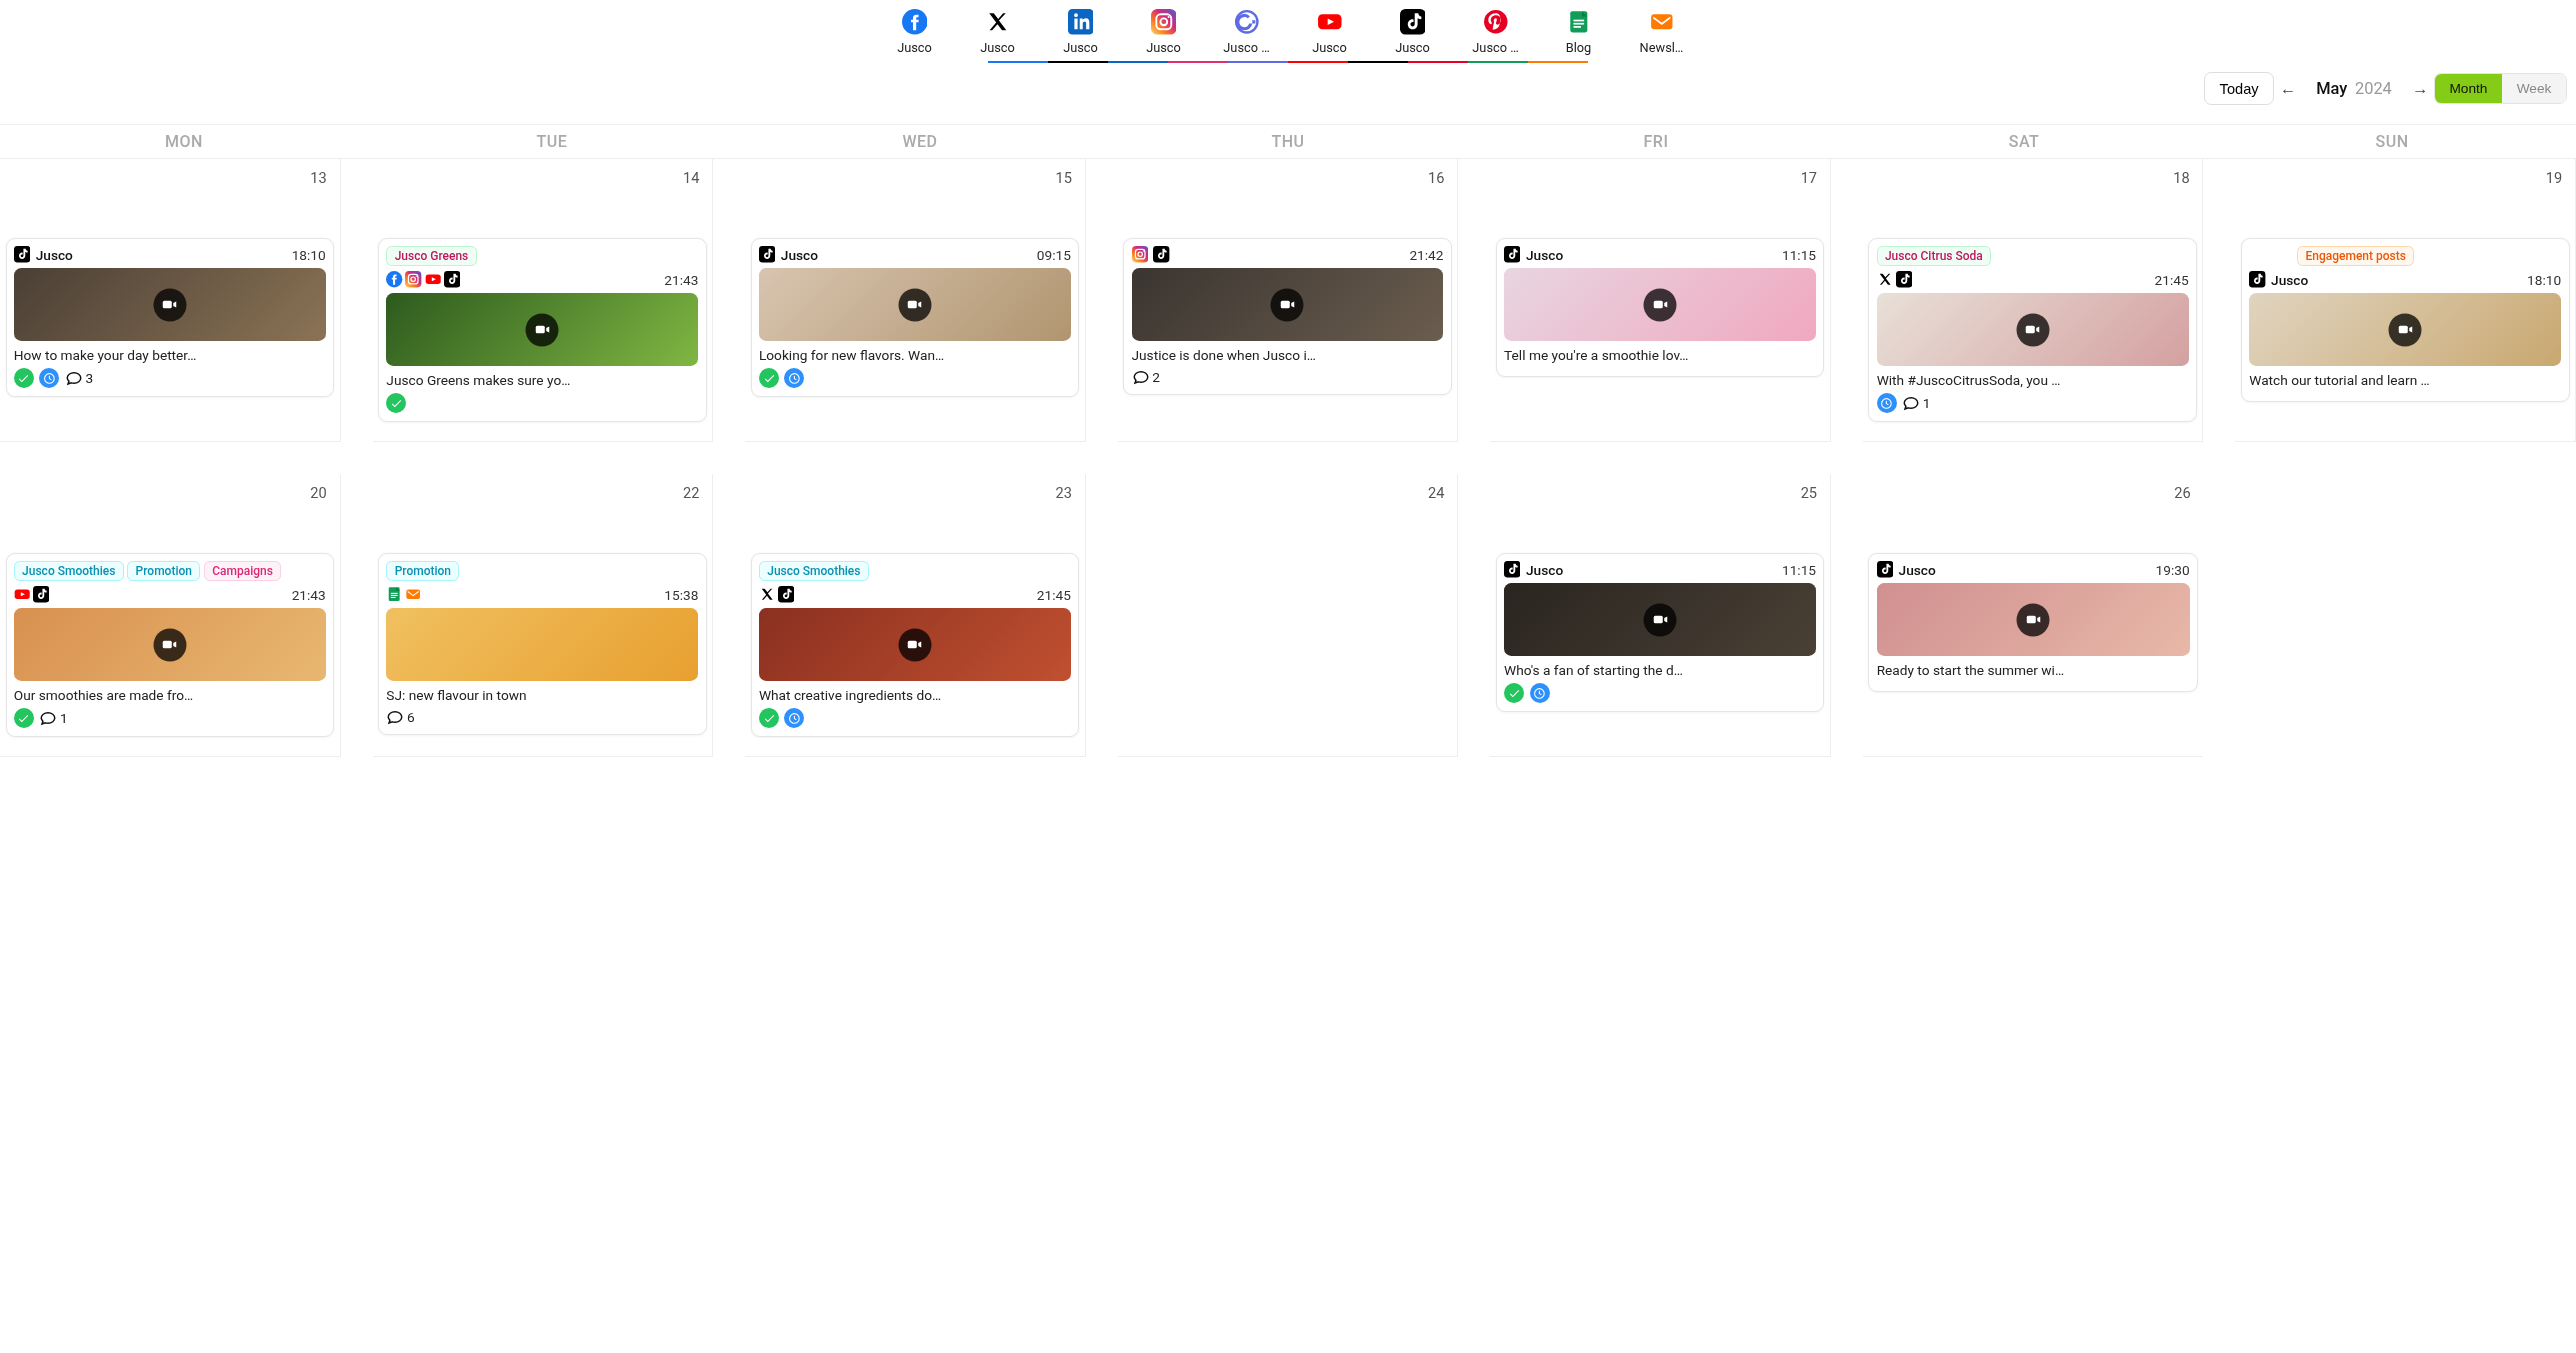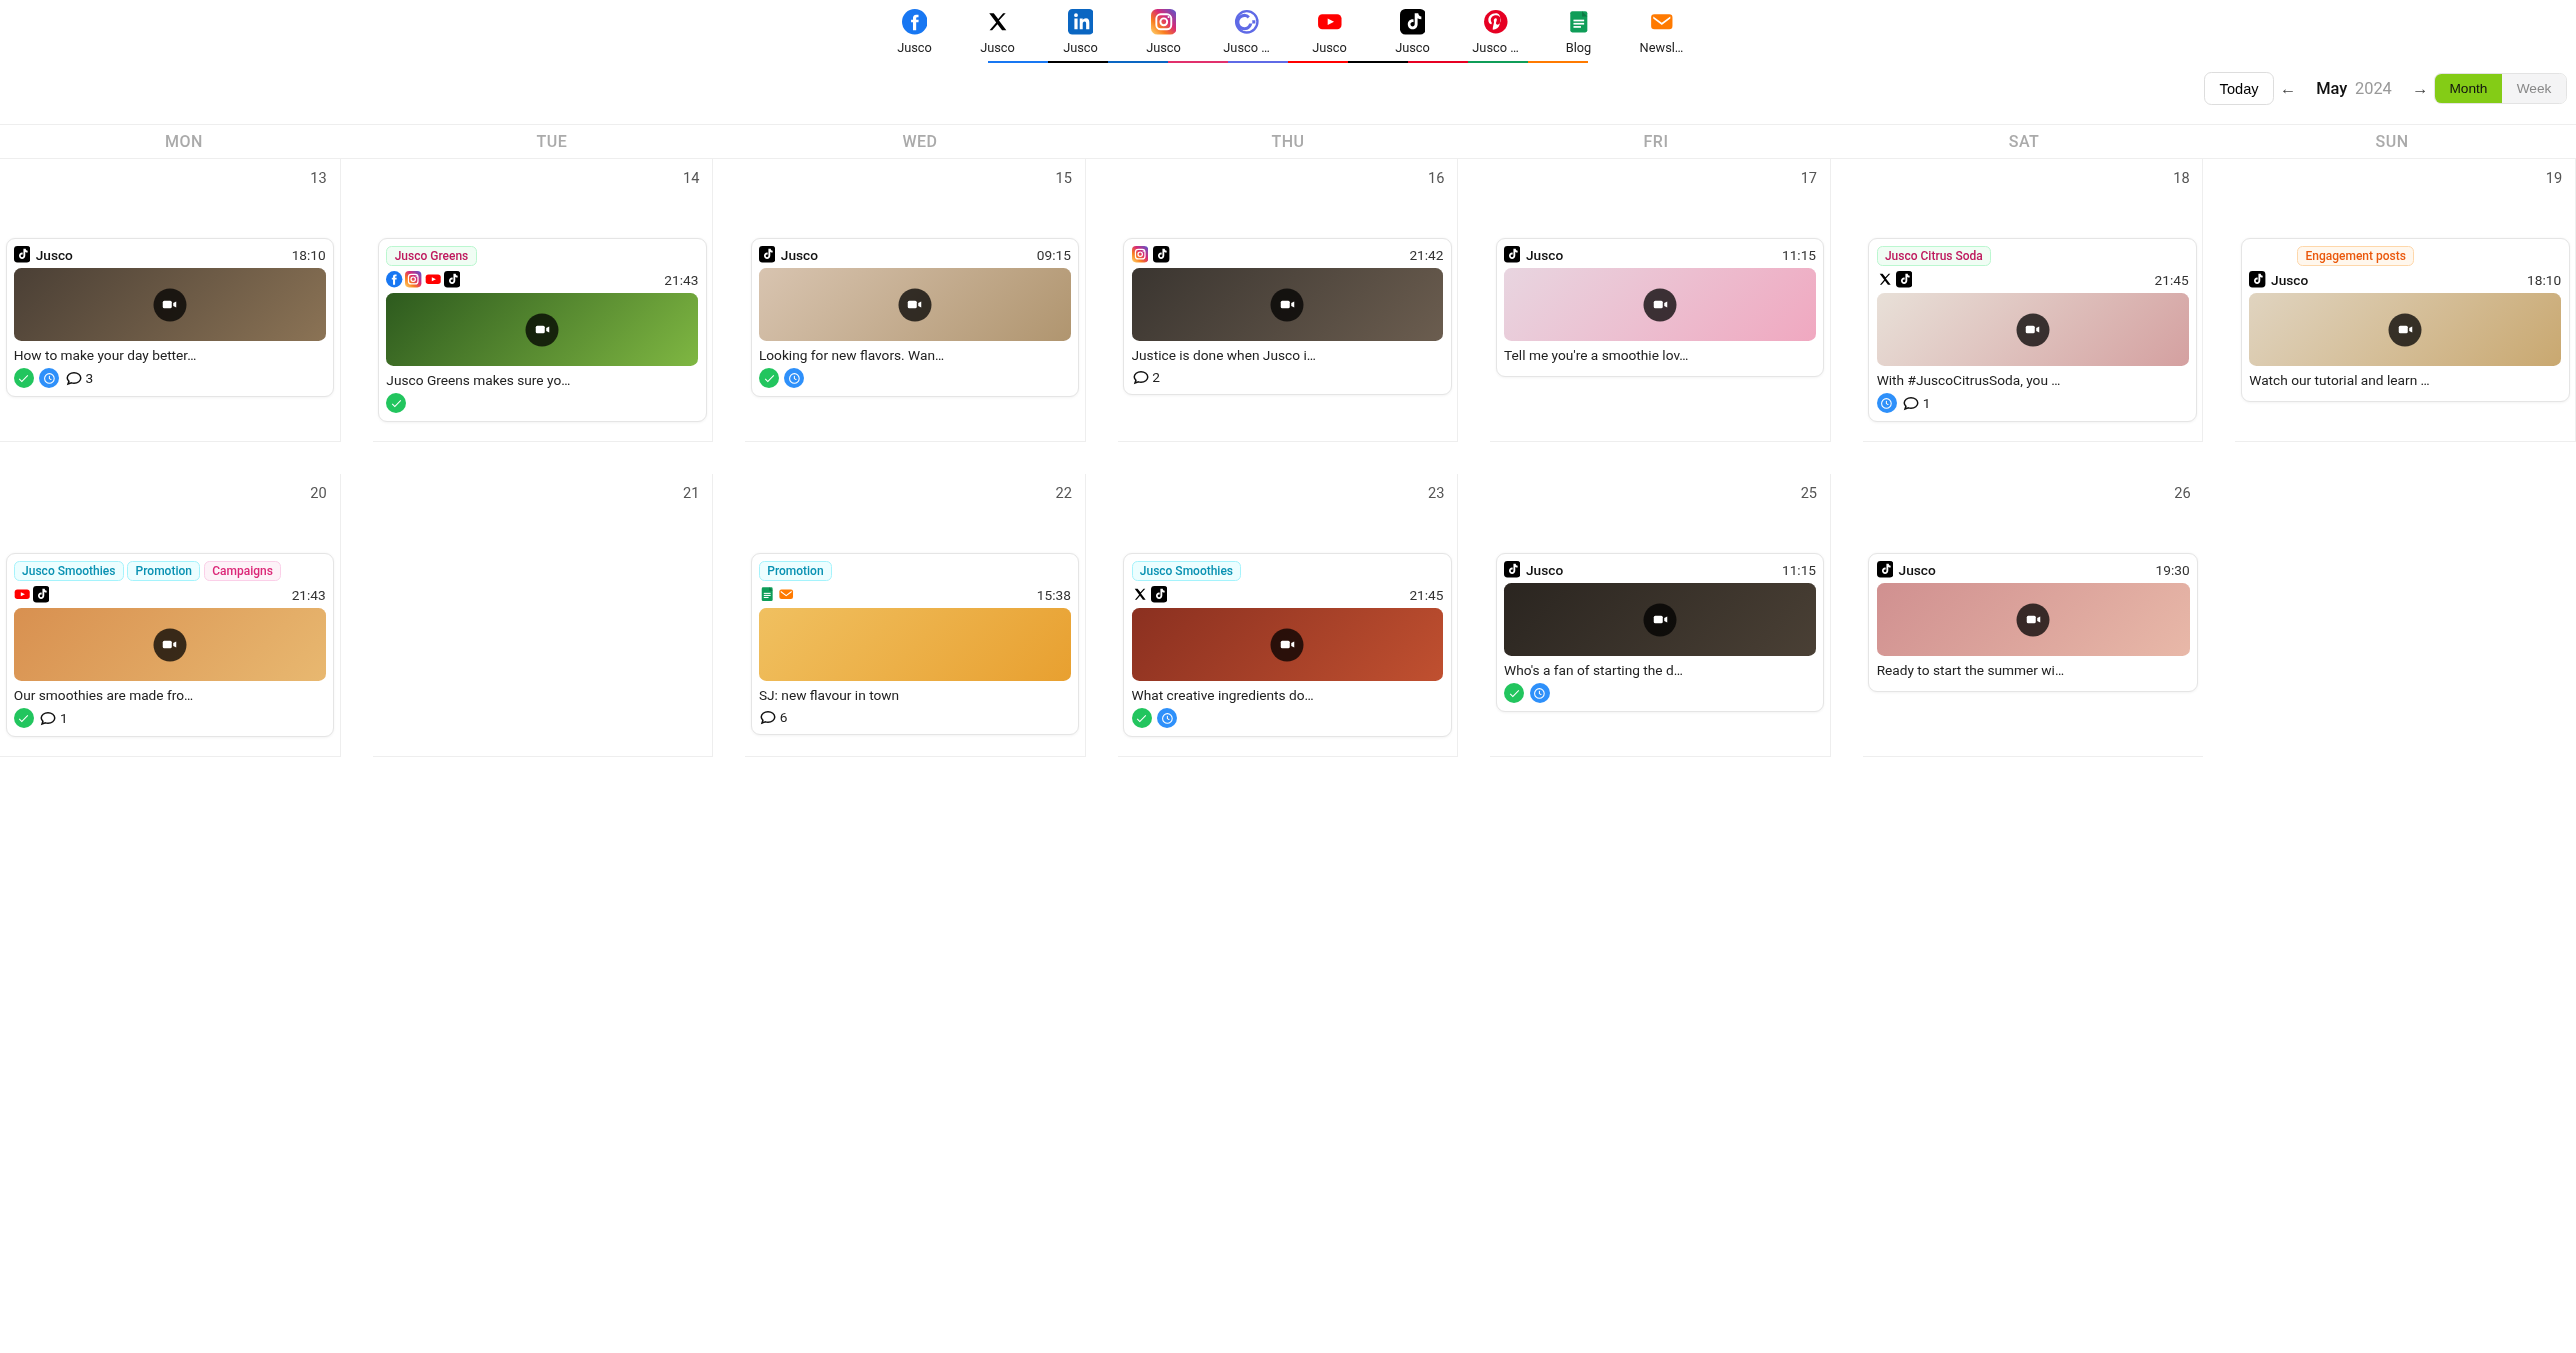--- a/index.html
+++ b/index.html
@@ -556,23 +556,20 @@
           <span class="cmt">
             <svg viewBox="0 0 24 24" width="18" height="18">
               <path fill="none" stroke="#111" stroke-width="2" d="M21 12c0 4-4 7-9 7-1.2 0-2.4-.2-3.4-.5L4 20l1.2-3.6C4 15 3 13.6 3 12c0-4 4-7 9-7s9 3 9 7z"></path>
             </svg>
             <span>1</span>
           </span>
         </div>
       </div>
     </div>
     <div class="cell">
-      <div class="daynum">21</div>
-    </div>
-    <div class="cell">
       <div class="daynum">22</div>
       <div class="card">
         <div class="tag-row">
           <span class="tag cyan">Promotion</span>
         </div>
         <div class="acct-row">
           <div class="left">
             <div class="mini-ico-row">
               <span class="mini-ico">
                 <svg viewBox="0 0 24 24" width="16.4" height="16.4">
@@ -646,20 +643,23 @@
             </svg>
           </span>
           <span class="badge clk">
             <svg viewBox="0 0 24 24" width="12.8" height="12.8">
               <circle cx="12" cy="12" r="9" fill="none" stroke="#fff" stroke-width="2"></circle>
               <path stroke="#fff" stroke-width="2" stroke-linecap="round" d="M12 8v4l3 2"></path>
             </svg>
           </span>
         </div>
       </div>
+    </div>
+    <div class="cell">
+      <div class="daynum">24</div>
     </div>
     <div class="cell">
       <div class="daynum">25</div>
       <div class="card">
         <div class="acct-row">
           <div class="left">
             <span class="mini-ico">
               <svg viewBox="0 0 24 24" width="16.4" height="16.4">
                 <rect width="24" height="24" rx="5" fill="#000"></rect>
                 <path fill="#fff" d="M14.5 4h2.6c.2 1.6 1.2 2.8 2.9 3.1v2.6c-1.3 0-2.5-.4-3.5-1v5.6c0 2.8-2.1 4.7-4.6 4.7S7.3 17.1 7.3 14.3c0-2.6 2-4.6 4.5-4.6.3 0 .6 0 .9.1v2.7c-.3-.1-.6-.2-.9-.2-1.1 0-2 .9-2 2s.9 2 2 2 2-.9 2-2V4h.7z"></path>

